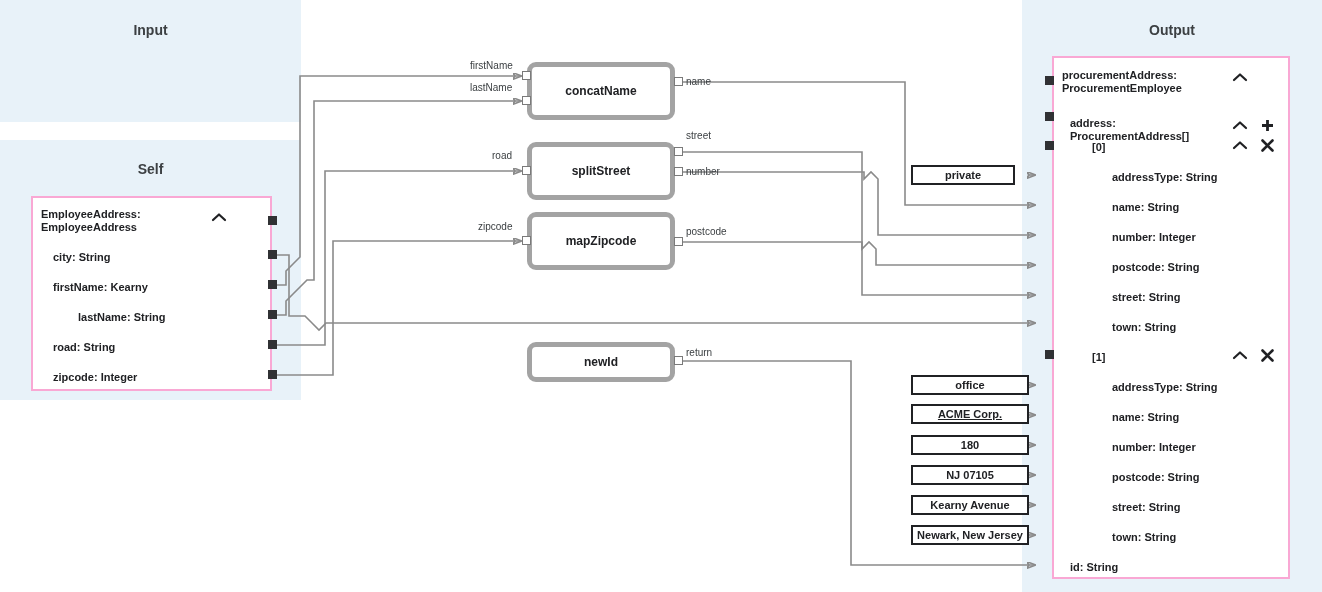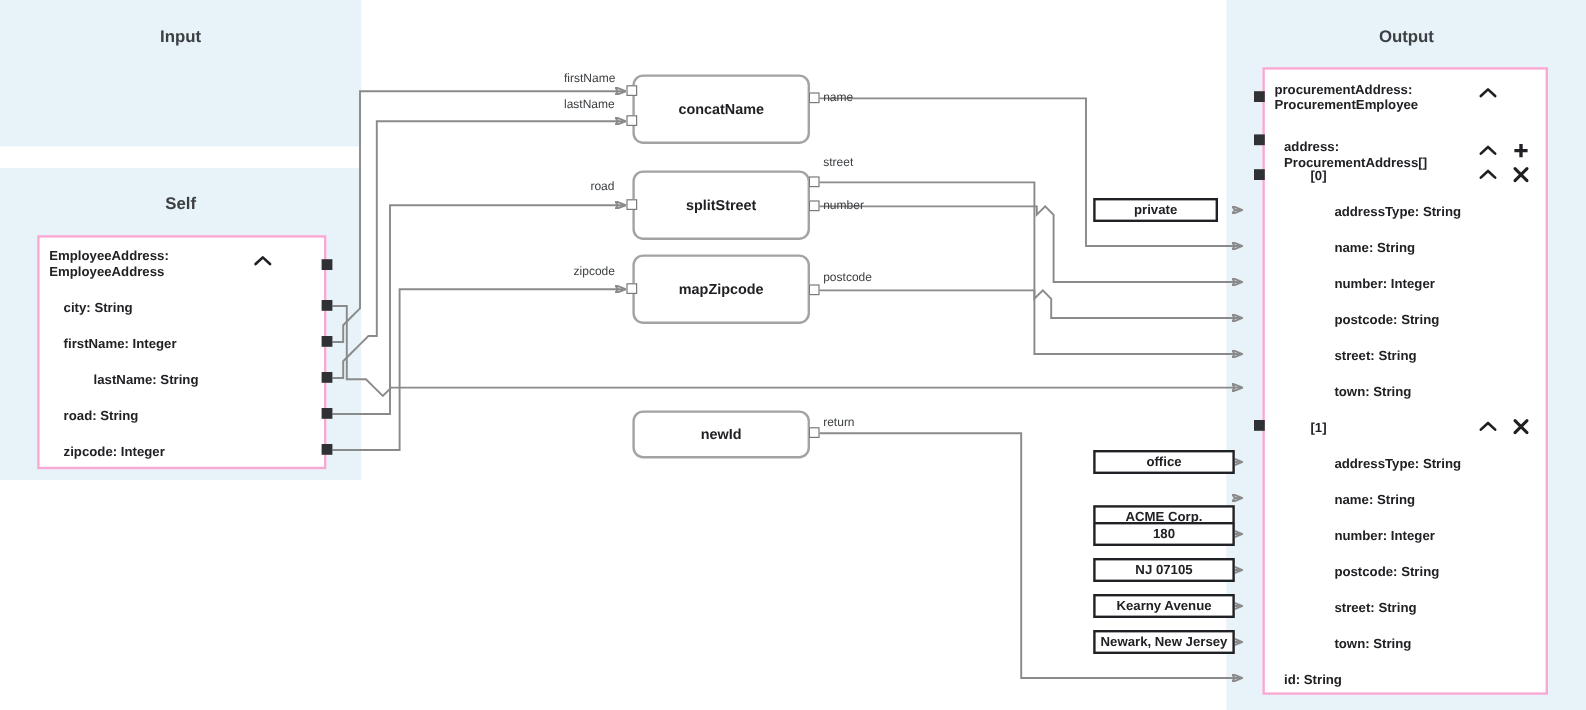--- a/index.html
+++ b/index.html
@@ -26,21 +26,21 @@
   .hdr2{line-height:13px;}
 
   .caret,.plus,.cross{position:absolute;font-size:13px;color:#202124;font-weight:bold;line-height:1;cursor:pointer;}
   .caret svg,.plus svg,.cross svg{display:block;}
 
   
   .port-sq{position:absolute;width:9px;height:9px;background:#303134;}
   .port-open{position:absolute;width:9px;height:9px;background:#fff;border:1.3px solid #7a7a7a;box-sizing:border-box;}
 
   
-  .fnode{position:absolute;background:#fff;border:2px solid #a3a3a3;border-radius:9px;box-sizing:border-box;
+  .fnode{position:absolute;background:#fff;border:5px solid #a3a3a3;border-radius:9px;box-sizing:border-box;
          display:flex;align-items:center;justify-content:center;font-size:12px;font-weight:bold;color:#202124;}
 
   
   .constbox{position:absolute;background:#fff;border:2px solid #202124;box-sizing:border-box;
             display:flex;align-items:center;justify-content:center;font-size:11px;font-weight:bold;color:#202124;}
 
   .plabel{position:absolute;font-size:10px;color:#3c4043;white-space:nowrap;font-weight:normal;}
 
   svg.wires{position:absolute;left:0;top:0;width:1322px;height:592px;pointer-events:none;}
   svg.wires path,svg.wires line{fill:none;stroke:#8a8a8a;stroke-width:1.6;}
@@ -102,21 +102,21 @@
       <span class="caret" style="left:178px;top:4px;">
         <svg width="16" height="10" viewBox="0 0 16 10">
             <path d="M2 8 L8 2.5 L14 8" stroke="#202124" stroke-width="2.2" fill="none" stroke-linecap="round" stroke-linejoin="round"></path>
           </svg>
       </span>
     </div>
     <div class="row" style="top:53px;">
         <span class="lbl" style="left:20px;">city: String</span>
       </div>
     <div class="row" style="top:83px;">
-        <span class="lbl" style="left:20px;">firstName: Integer</span>
+        <span class="lbl" style="left:20px;">firstName: Kearny</span>
       </div>
     <div class="row" style="top:113px;">
         <span class="lbl" style="left:20px;margin-left:25px;">lastName: String</span>
       </div>
     <div class="row" style="top:143px;">
         <span class="lbl" style="left:20px;">road: String</span>
       </div>
     <div class="row" style="top:173px;">
         <span class="lbl" style="left:20px;">zipcode: Integer</span>
       </div>
@@ -162,21 +162,21 @@
   </div>
   <div class="port-open" style="left:674px;top:356px;"></div>
   <div class="plabel" style="left:686px;top:347px;">return</div>
 
   <div class="constbox" style="left:911px;top:165px;width:104px;height:20px;">
       <span>private</span>
     </div>
   <div class="constbox" style="left:911px;top:375px;width:118px;height:20px;text-align:right;">
       <span>office</span>
     </div>
-  <div class="constbox" style="left:911px;top:421px;width:118px;height:20px;">
+  <div class="constbox" style="left:911px;top:404px;width:118px;height:20px;text-decoration:underline;">
       <span>ACME Corp.</span>
     </div>
   <div class="constbox" style="left:911px;top:435px;width:118px;height:20px;">
       <span>180</span>
     </div>
   <div class="constbox" style="left:911px;top:465px;width:118px;height:20px;">
       <span>NJ 07105</span>
     </div>
   <div class="constbox" style="left:911px;top:495px;width:118px;height:20px;">
       <span>Kearny Avenue</span>

